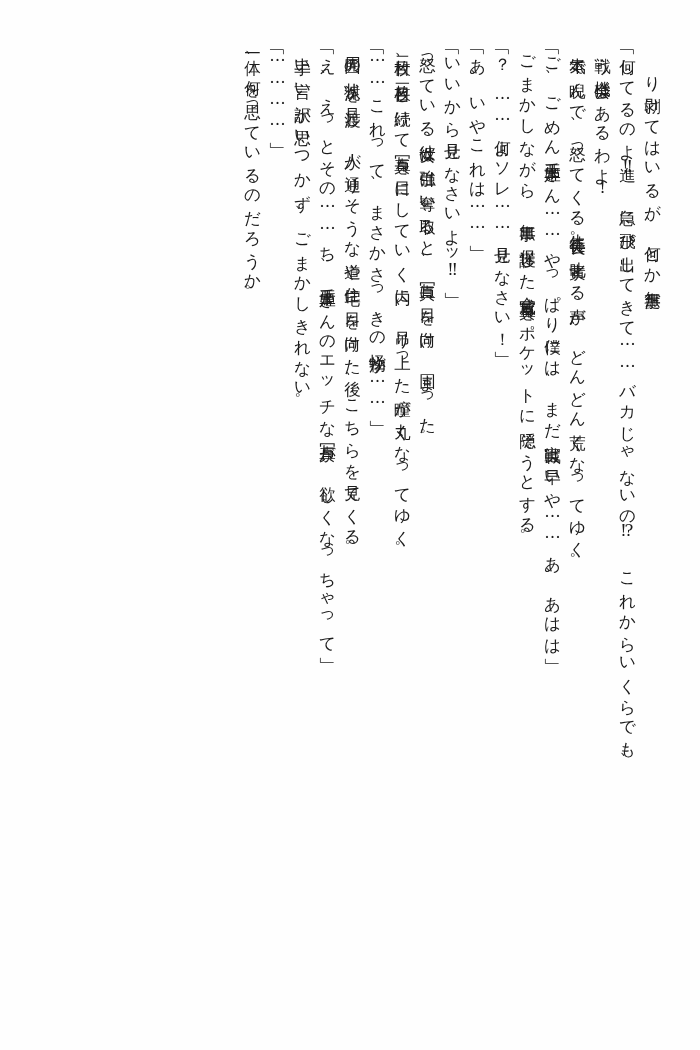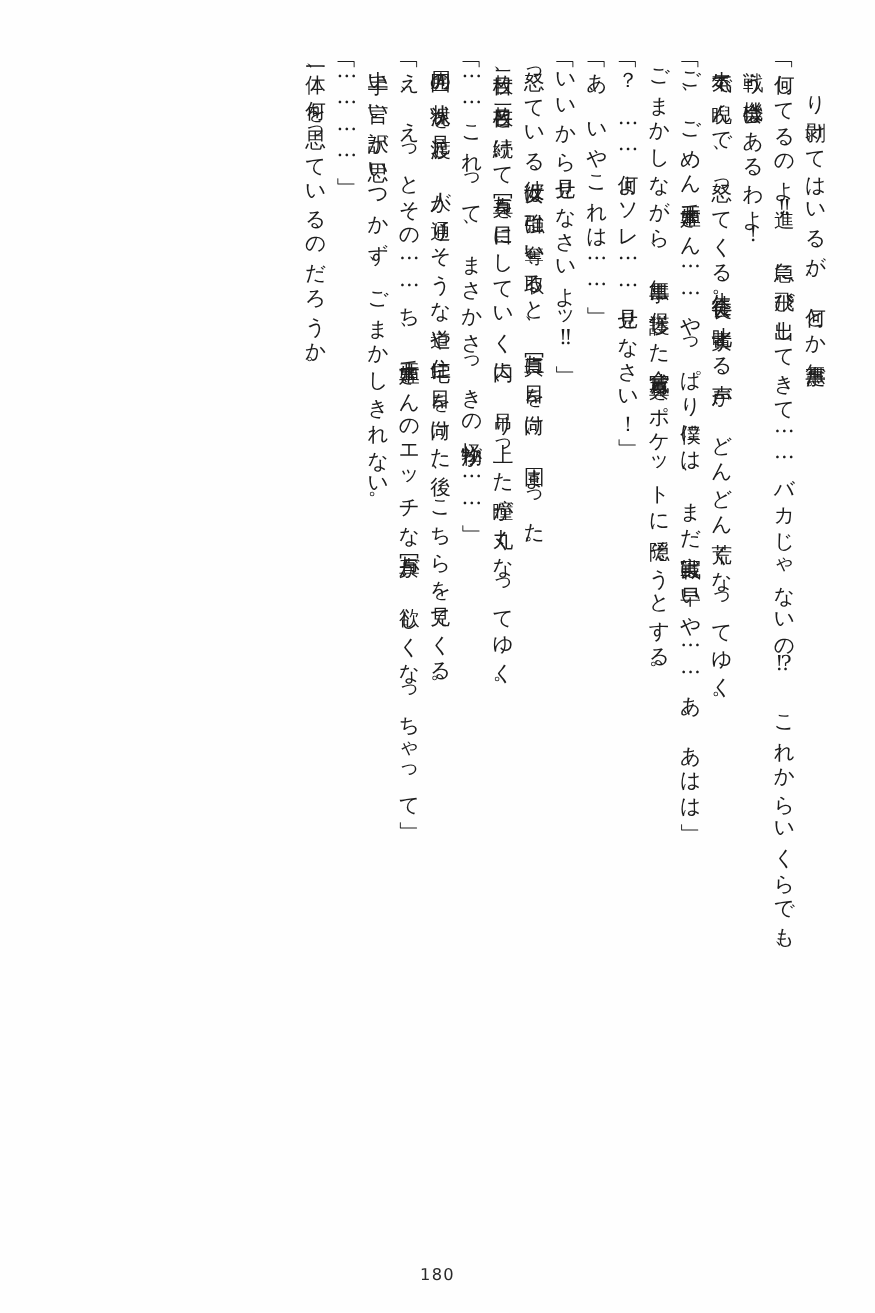--- a/index.html
+++ b/index.html
@@ -80,14 +80,13 @@
     <div class="vline">「いいから見せなさいよッ‼」</div>
     <div class="vline">怒っている彼女は強引に奪い取ると、写真に目を向け、固まった。</div>
     <div class="vline">二枚目、三枚目と続けて写真を目にしていく内に、吊り上った瞳が丸くなってゆく。</div>
     <div class="vline">「……これって、まさかさっきの怪物が……」</div>
     <div class="vline">周囲の状況を見渡し、人が通りそうな道や住宅に目を向けた後、こちらを見てくる。</div>
     <div class="vline">「え、えっとその……ち、千亜姫さんのエッチな写真が、欲しくなっちゃって」</div>
     <div class="vline">上手い言い訳が思いつかず、ごまかしきれない。</div>
     <div class="vline">「…………」</div>
     <div class="vline">一体、何を思っているのだろうか。</div>
   </div>
-  <div class="page-number">180</div>
 </div>
 
 </body></html>

